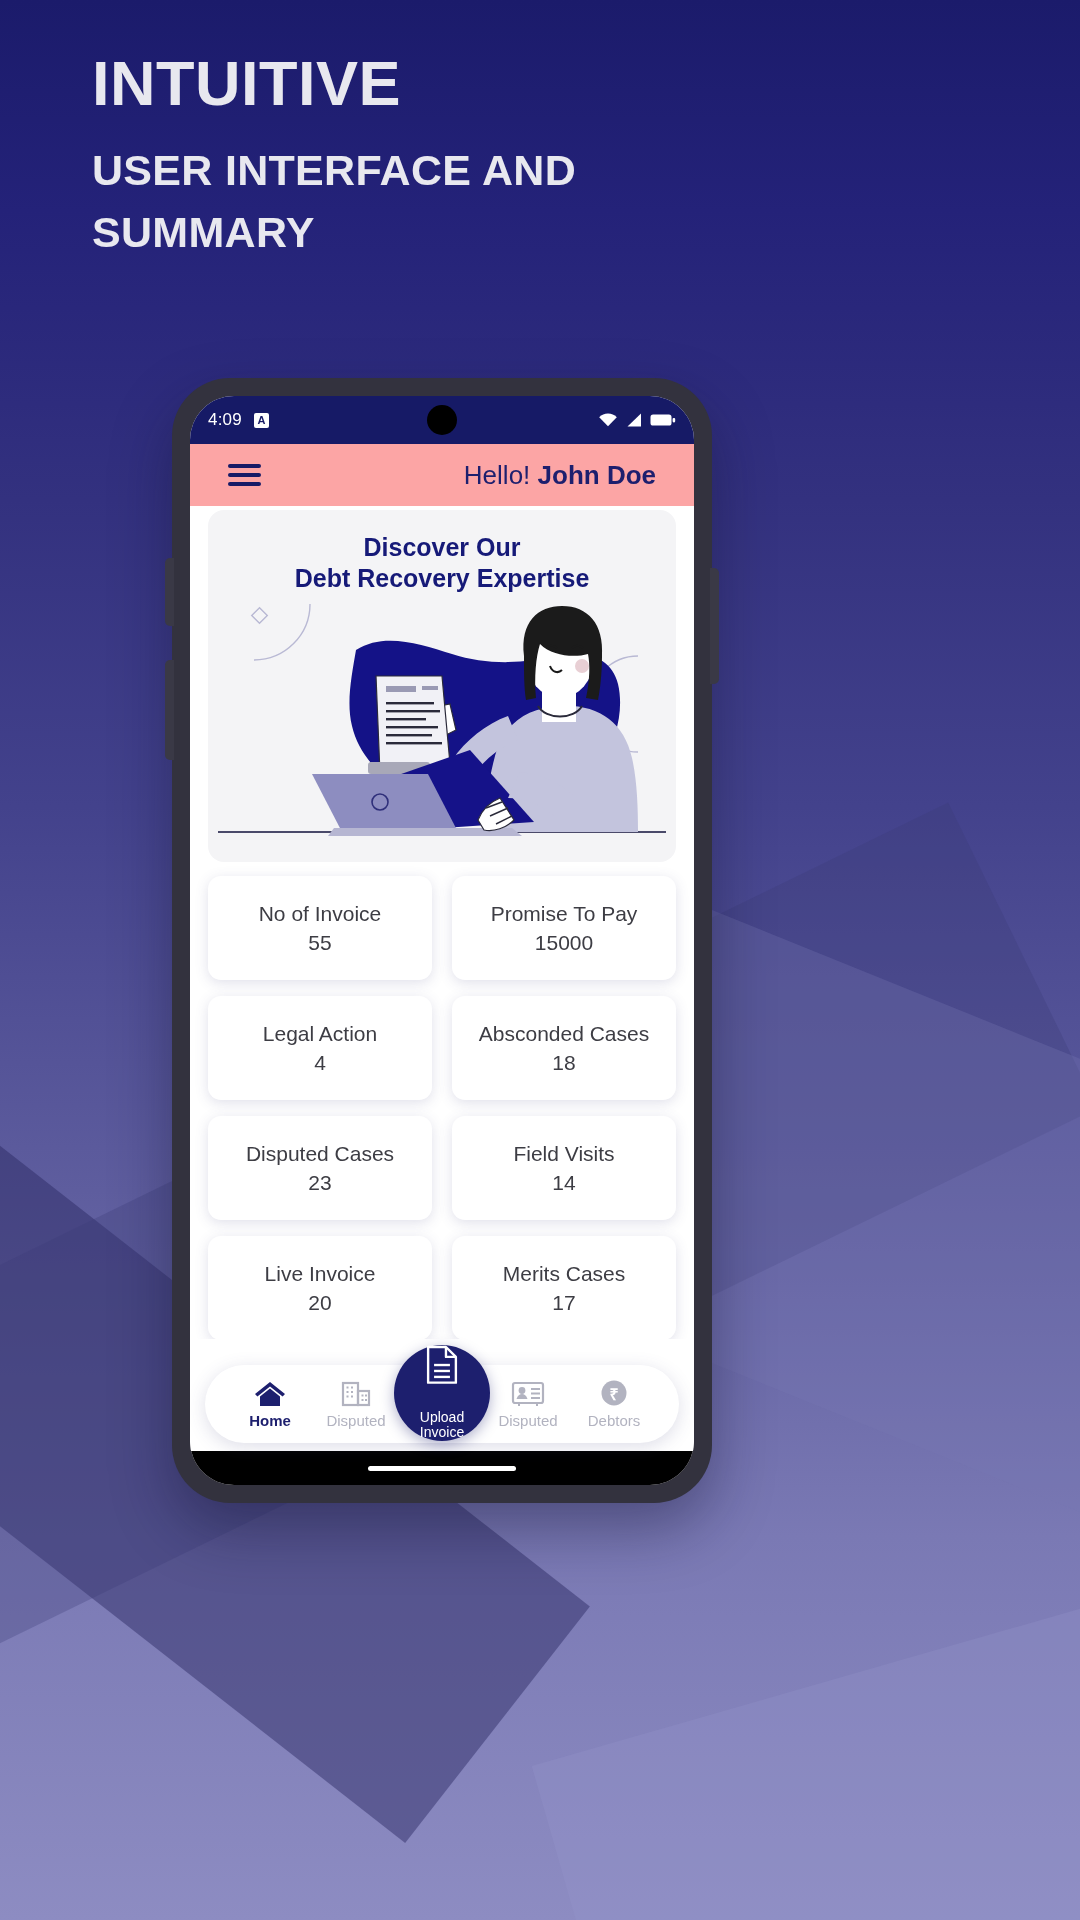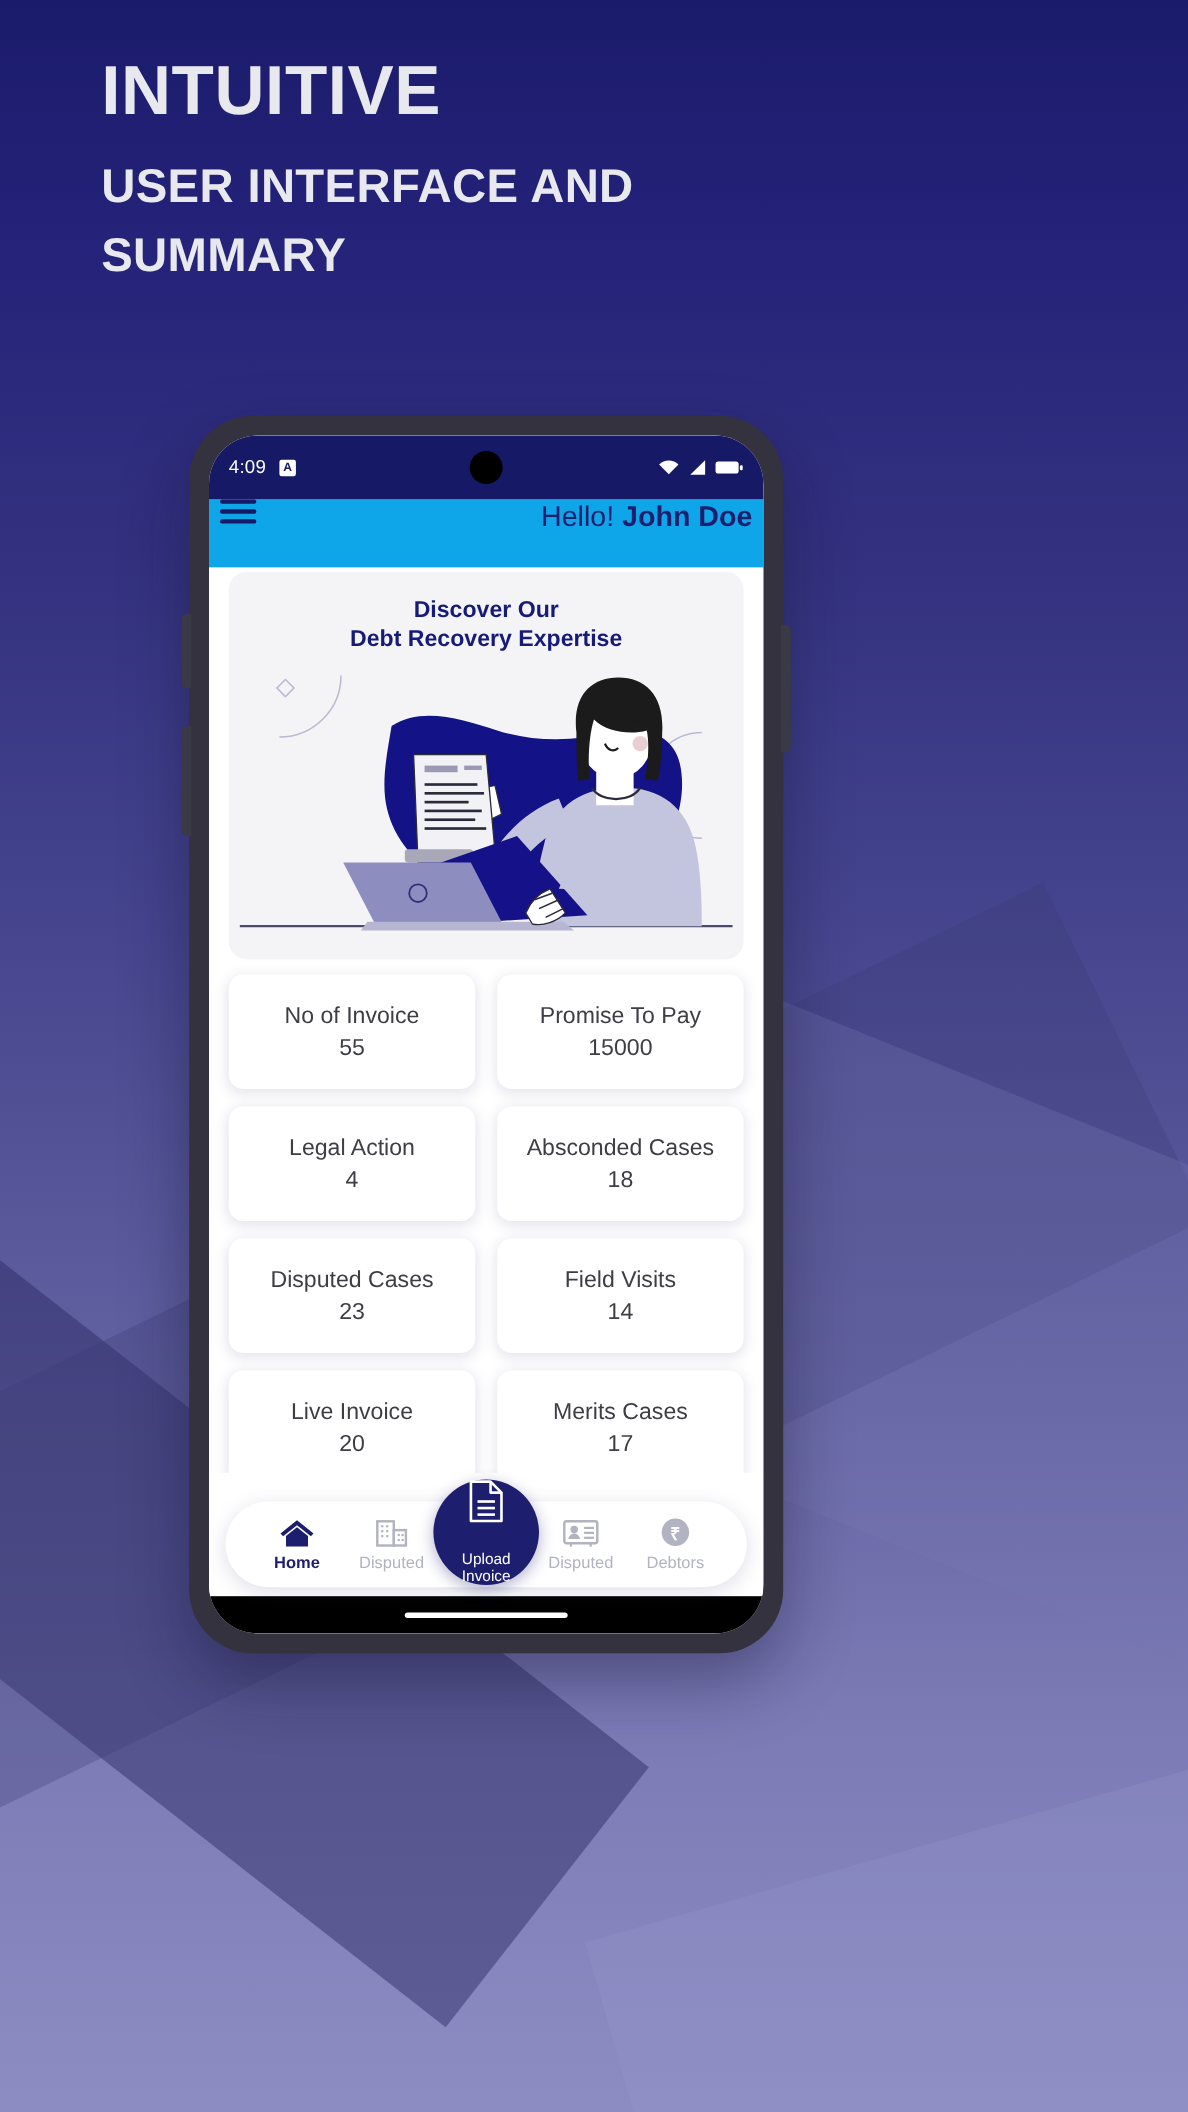--- a/index.html
+++ b/index.html
@@ -104,21 +104,21 @@
     background: #ffffff;
     border-radius: 44px;
     overflow: hidden;
     display: flex;
     flex-direction: column;
   }
 
   
   #statusbar {
     position: relative;
-    height: 58px;
+    height: 48px;
     background: #161a66;
     color: #ffffff;
     display: flex;
     align-items: center;
     padding: 0 18px;
     flex: 0 0 auto;
   }
   #statusbar .time {
     font-size: 17px;
     letter-spacing: 0.2px;
@@ -147,22 +147,23 @@
     display: flex;
     align-items: center;
     gap: 7px;
   }
 
   
   #appheader {
     flex: 0 0 auto;
     height: 62px;
     display: flex;
-    padding: 0 10px;
-    background: #0ea5e9;
+    align-items: center;
+    padding: 0 38px;
+    background: #fca5a5;
   }
   #hamburger { display: flex; flex-direction: column; gap: 5px; cursor: pointer; }
   #hamburger span { display: block; width: 33px; height: 4px; background: #161a66; border-radius: 2px; }
   #greeting {
     margin-left: auto;
     font-size: 26px;
     color: #1d1f6e;
     white-space: nowrap;
   }
   #greeting .name { font-weight: 700; }
@@ -182,21 +183,21 @@
     background: #f4f4f6;
     border-radius: 16px;
     height: 352px;
     position: relative;
     overflow: hidden;
   }
   #banner .btitle {
     text-align: center;
     padding-top: 22px;
     color: #161a78;
-    font-size: 21px;
+    font-size: 25px;
     font-weight: 700;
     line-height: 1.22;
     position: relative;
     z-index: 3;
   }
   #banner .illus {
     position: absolute;
     left: 0; right: 0; bottom: 0;
     height: 268px;
   }

